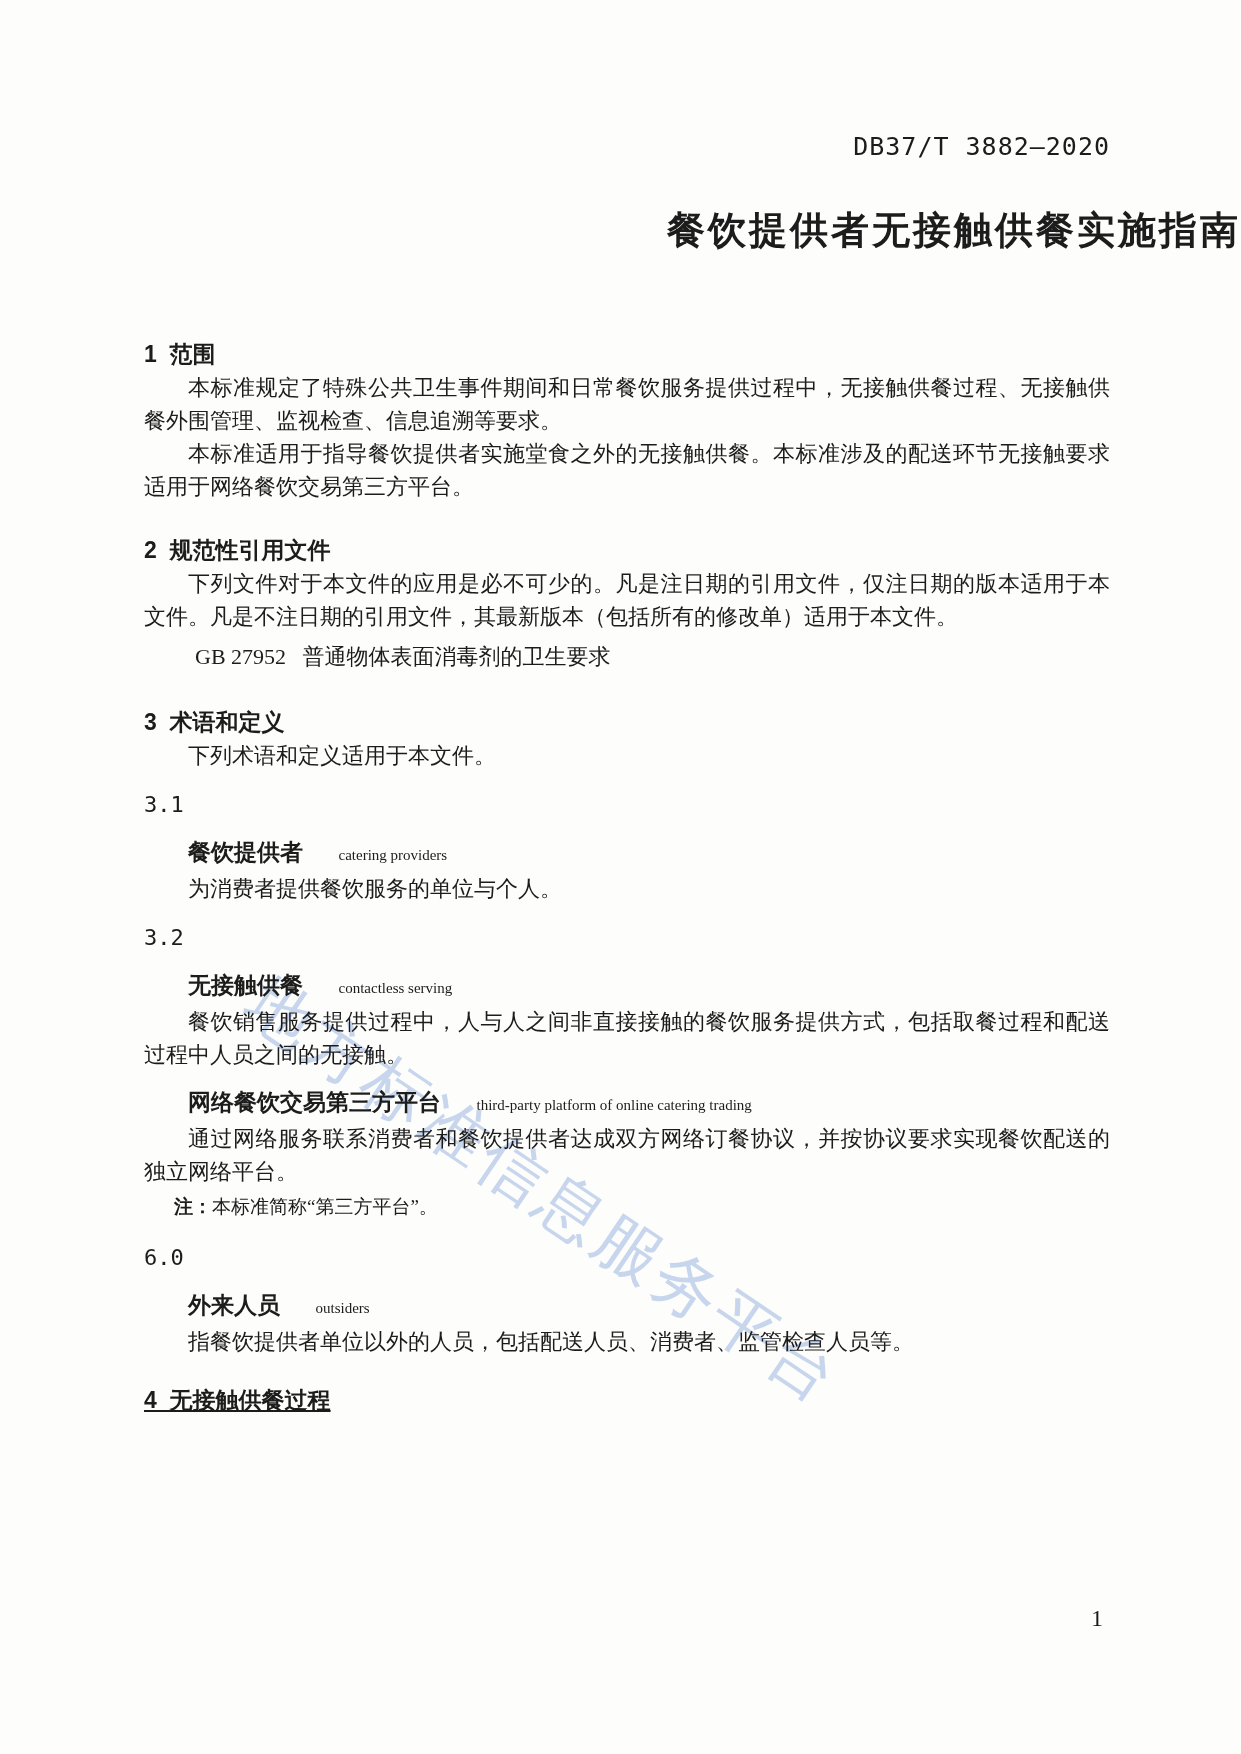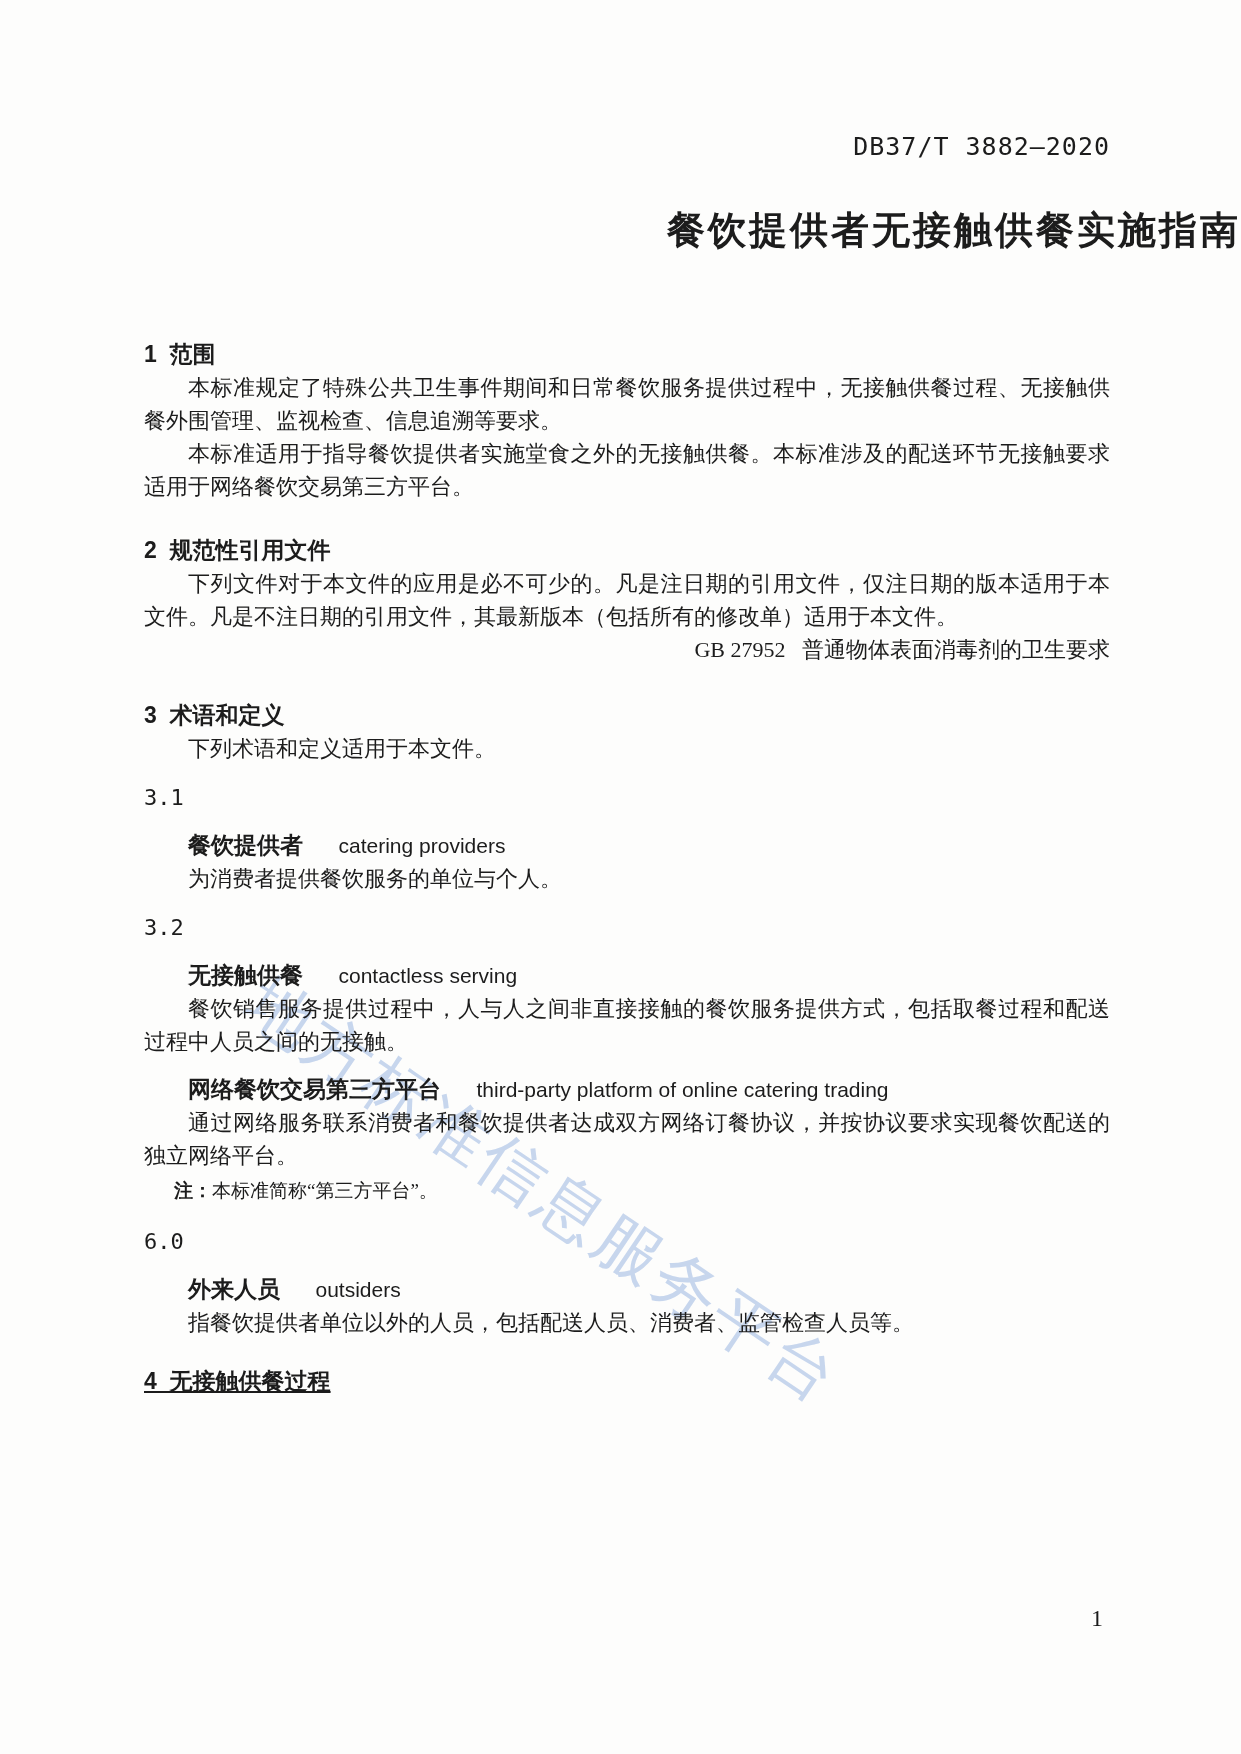--- a/index.html
+++ b/index.html
@@ -64,44 +64,43 @@
   .h4{margin-top:26px;text-decoration:underline;}
   p.body-para{
     margin:0;
     text-indent:2em;
     text-align:justify;
   }
   .mt-para1{margin-top:29px;}
   .mt-para2{margin-top:34px;}
   .mt-intro{margin-top:35px;}
   .ref-line{
-    margin:0;
+    margin:7px;
     text-indent:2em;
     white-space:pre-wrap;
-    text-align:right;
   }
   .term-num{
     margin-top:16px;
     font-family:"DejaVu Sans Mono","Liberation Mono",monospace;
     font-size:22px;
     line-height:33px;
   }
   .term-line{
     margin-top:15px;
     padding-left:2em;
     line-height:33px;
   }
   .term-zh{
     font-family:"Liberation Sans","DejaVu Sans",sans-serif;
     font-weight:bold;
     font-size:23px;
   }
   .term-en{
-    font-family:Liberation Sans, sans-serif;
-    font-size:21px;
+    font-family:Liberation Serif, serif;
+    font-size:15px;
     margin-left:30px;
   }
   .term-def{margin:0;}
   .note-line{
     margin-top:4px;
     padding-left:30px;
     font-size:19px;
     line-height:30px;
   }
   .note-label{

